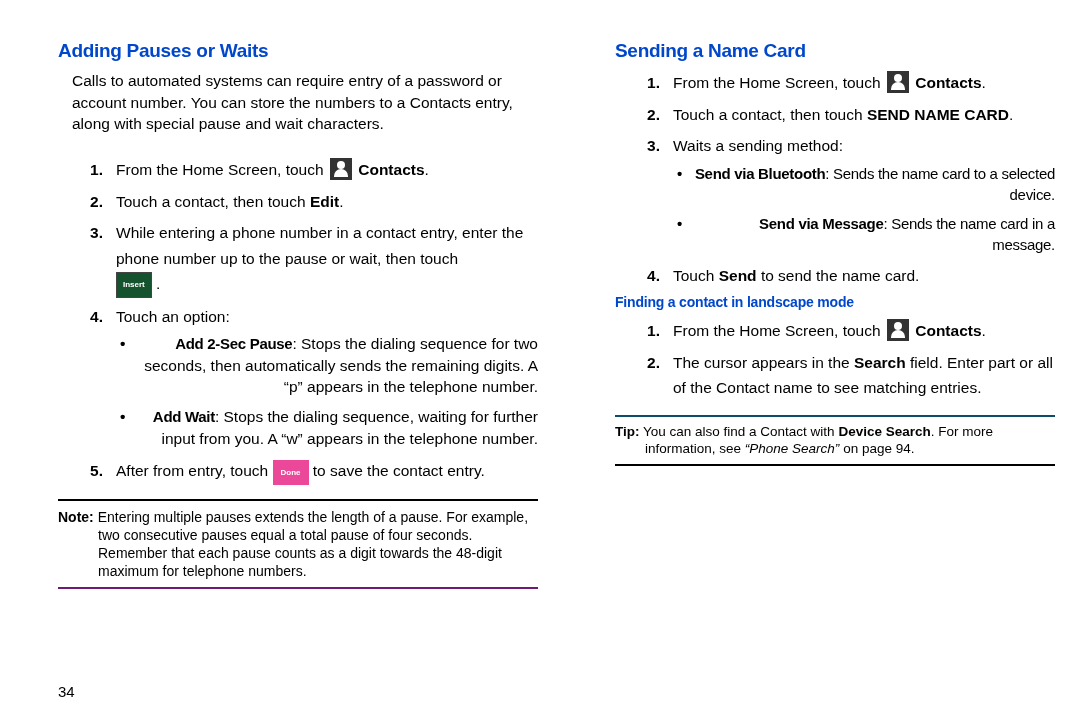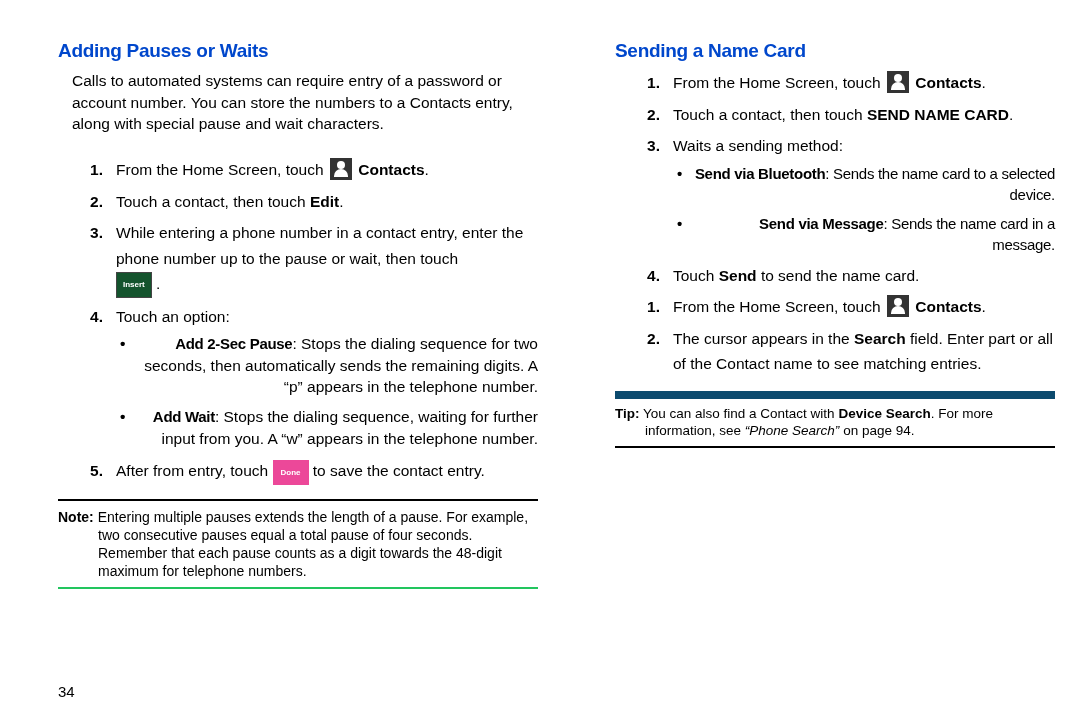--- a/index.html
+++ b/index.html
@@ -120,33 +120,33 @@
     background: #ec4899;
     color: #fff;
     font-size: 8px;
     font-weight: 700;
     padding: 6px 8px;
     vertical-align: 1px;
   }
 
   .note-block {
     border-top: 2px solid #000;
-    border-bottom: 2px solid #22c55e;
+    border-bottom: 2px solid #701a75;
     padding: 7px 0 7px 0;
     margin: 14px 0 0 0;
     font-size: 14px;
     line-height: 1.3;
   }
   .note-block .note-body {
     padding-left: 40px;
     text-indent: -40px;
   }
 
   .tip-block {
-    border-top: 8px solid #0c4a6e;
+    border-top: 2px solid #0c4a6e;
     border-bottom: 2px solid #000;
     padding: 6px 0;
     margin-top: 14px;
     font-size: 13.5px;
     line-height: 1.3;
   }
   .tip-block .tip-body {
     padding-left: 30px;
     text-indent: -30px;
   }
@@ -224,20 +224,21 @@
           <li class="condensed">
             <span class="b">Send via Message</span><span>: Sends the name card in a message.</span>
           </li>
         </ul>
       </li>
       <li>
         <span>Touch </span><span class="b">Send</span><span> to send the name card.</span>
       </li>
     </ol>
 
+    <h3>Finding a contact in landscape mode</h3>
     <ol>
       <li>
         <span>From the Home Screen, touch </span>
         <span class="icon-contacts"></span>
         <span class="b">Contacts</span><span>.</span>
       </li>
       <li>
         <span>The cursor appears in the </span><span class="b">Search</span><span> field. Enter part or all of the Contact name to see matching entries.</span>
       </li>
     </ol>

